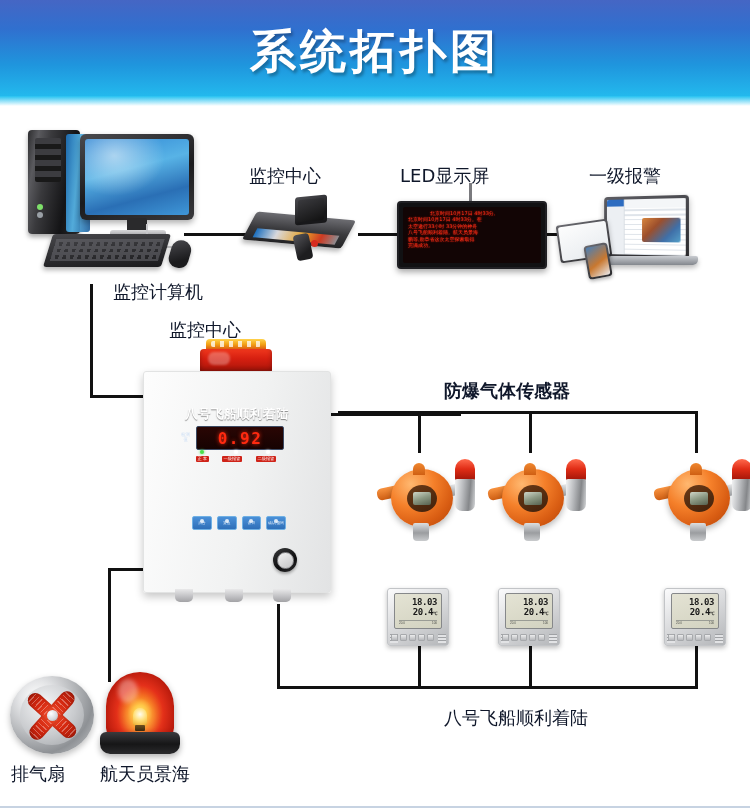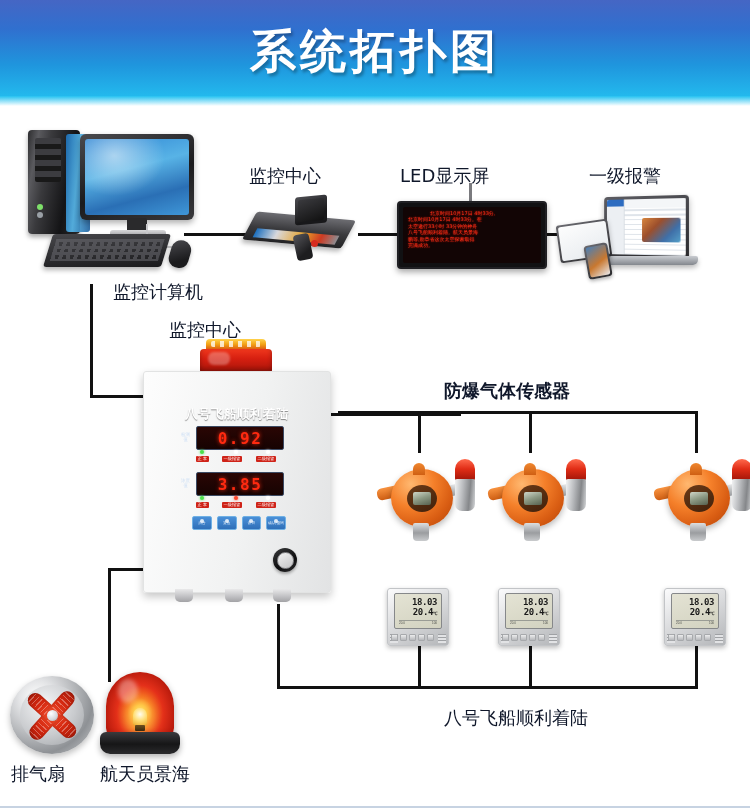--- a/index.html
+++ b/index.html
@@ -556,36 +556,20 @@
             <i class="r"></i>
             <i class="w"></i>
           </div>
           <div class="ledtxt">
             <span class="a">正 常</span>
             <span class="b">一级报警</span>
             <span class="c">二级报警</span>
           </div>
         </div>
 
-        <div class="row r2">
-          <div class="row-tag">浓度<br>值</div>
-          <div class="dsp">
-            <span>3.85</span>
-          </div>
-          <div class="leds">
-            <i class="g"></i>
-            <i class="r" style="background:#ff4a30;box-shadow:0 0 3px #ff4a30;"></i>
-            <i class="w"></i>
-          </div>
-          <div class="ledtxt">
-            <span class="a">正 常</span>
-            <span class="b">一级报警</span>
-            <span class="c">二级报警</span>
-          </div>
-        </div>
 
         <div class="btns">
           <b>消音</b>
           <b>复位</b>
           <b>设置</b>
           <b>确认/查询</b>
         </div>
       </div>
       <div class="pwr"></div>
     </div>

